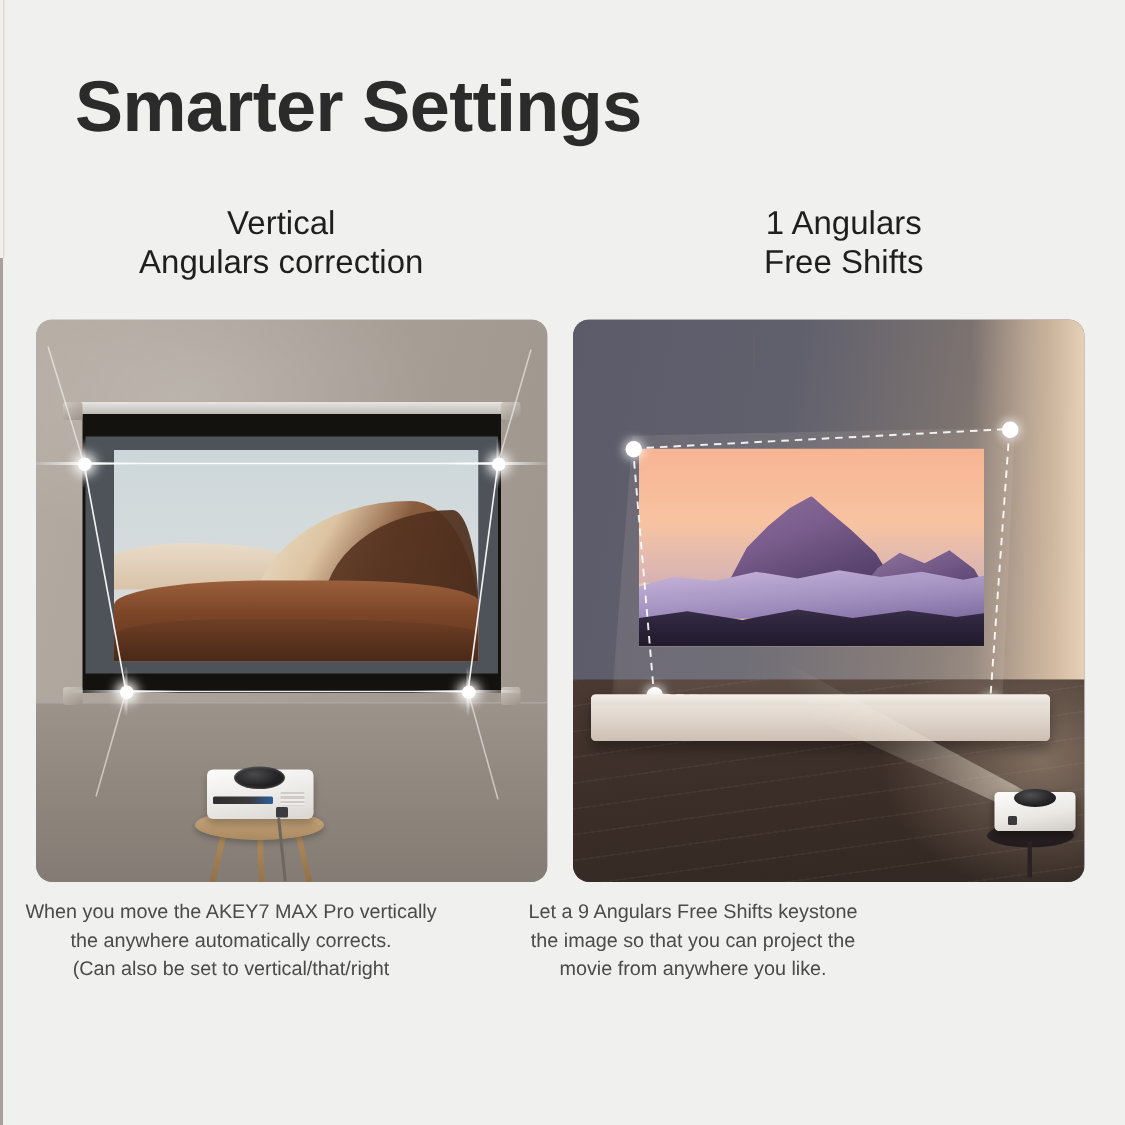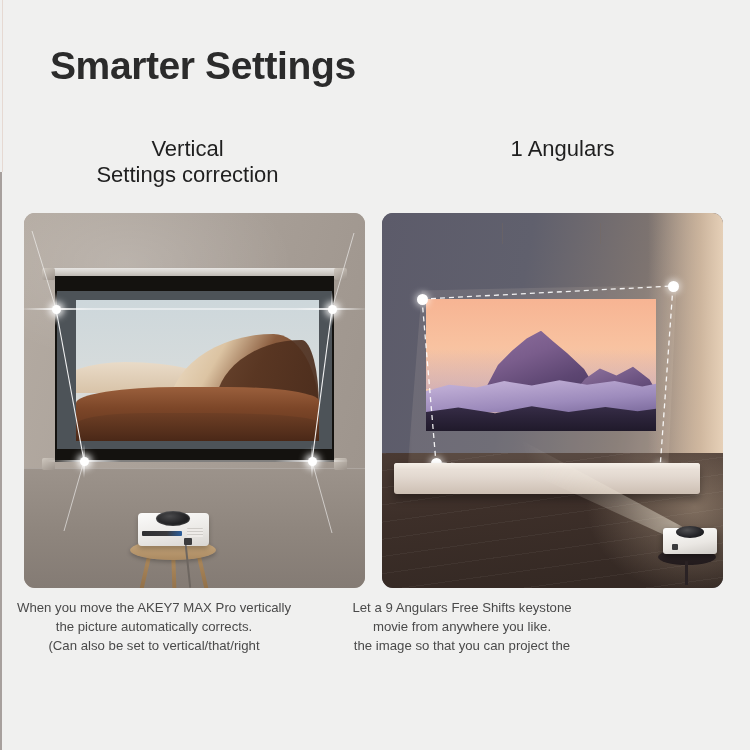--- a/index.html
+++ b/index.html
@@ -30,21 +30,21 @@
     left: 0; top: 172px;
     width: 2px; height: 578px;
     background: #6b5f5a;
     opacity: .55;
   }
 
   
   .page-title {
     position: absolute;
     left: 50px; top: 44px;
-    font-size: 39px;
+    font-size: 48px;
     font-weight: 800;
     letter-spacing: -0.4px;
     color: #2b2b2b;
     text-align: center;
   }
 
   .columns {
     position: absolute;
     left: 0; top: 136px;
     width: 750px;
@@ -410,27 +410,28 @@
 <div class="edge-rule-warm"></div>
 <div class="edge-rule-dark"></div>
 
 <h1 class="page-title">Smarter Settings</h1>
 
 <div class="columns">
 
   <div class="col">
     <div class="col-heading">
       <span class="l1">Vertical</span>
-      <span class="l2">Settings correction</span>
+      <span class="l2">Angulars correction</span>
     </div>
   </div>
 
   <div class="col">
     <div class="col-heading">
       <span class="l1">1 Angulars</span>
+      <span class="l2">Free Shifts</span>
     </div>
   </div>
 
 </div>
 
 <div class="panel panel-left">
   <div class="scene-l">
 
     <div class="l-wall"></div>
     <div class="l-wall-sheen"></div>
@@ -537,23 +538,23 @@
     <div class="r-proj-lens"></div>
     <div class="r-proj-port"></div>
 
   </div>
 </div>
 
 <div class="captions">
 
   <div class="caption">
     <span>When you move the AKEY7 MAX Pro vertically</span>
-    <span>the picture automatically corrects.</span>
+    <span>the anywhere automatically corrects.</span>
     <span>(Can also be set to vertical/that/right</span>
   </div>
 
   <div class="caption">
     <span>Let a 9 Angulars Free Shifts keystone</span>
+    <span>the image so that you can project the</span>
     <span>movie from anywhere you like.</span>
-    <span>the image so that you can project the</span>
   </div>
 
 </div>
 
 </body></html>

